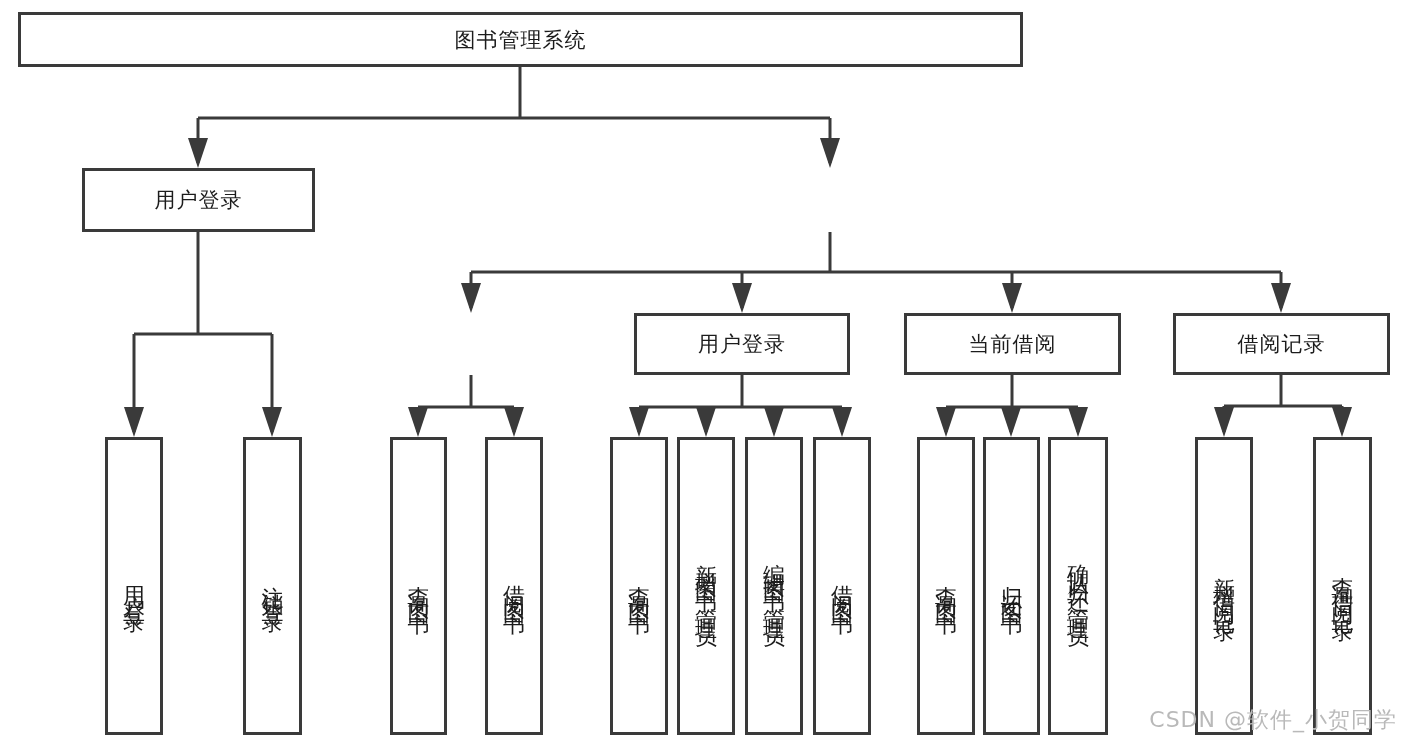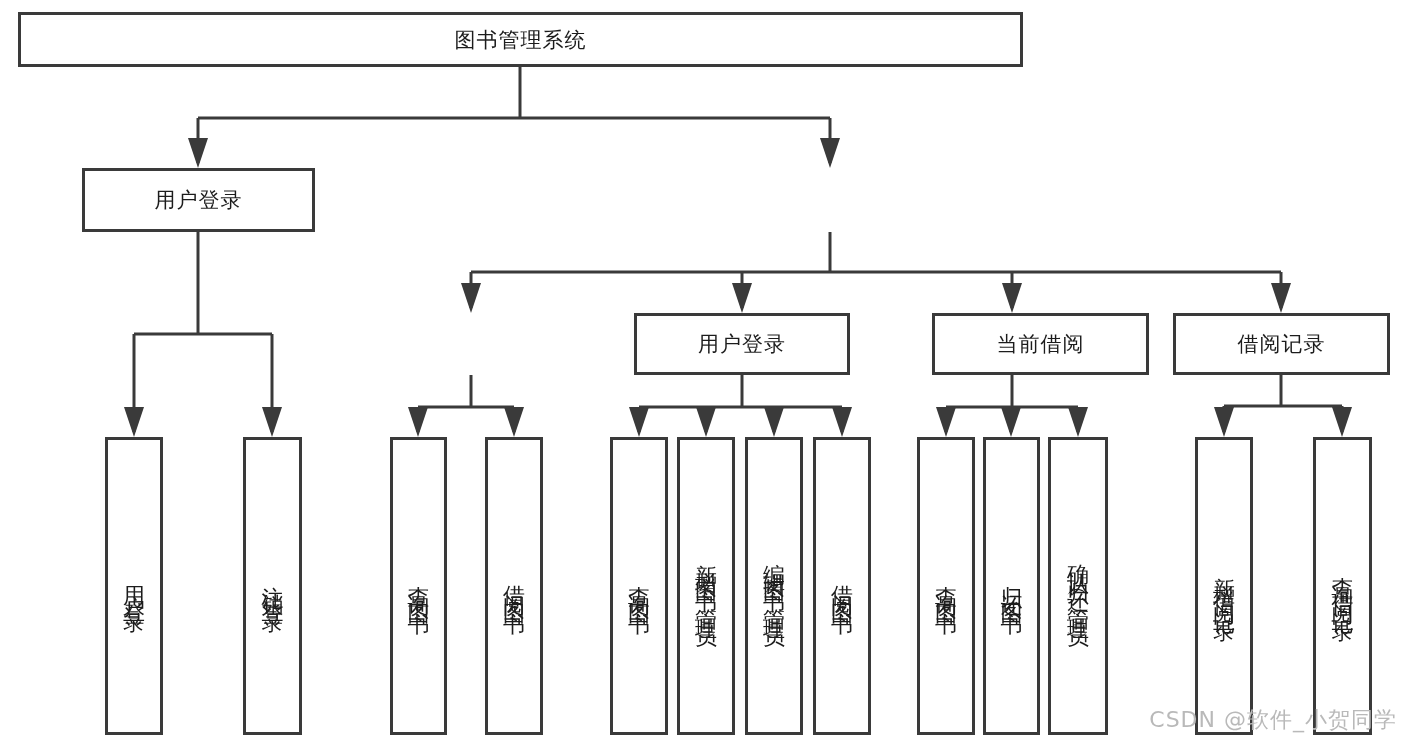--- a/index.html
+++ b/index.html
@@ -48,21 +48,21 @@
     letter-spacing: 9px;
     line-height: 1;
     white-space: nowrap;
   }
   
   #n-root        { left: 18px;  top: 12px;  width: 1005px; height: 55px; }
   #n-user-login  { left: 82px;  top: 168px; width: 233px;  height: 64px; }
   #n-book-mgmt   { left: 712px; top: 168px; width: 235px;  height: 64px; }
   #n-new-book    { left: 363px; top: 313px; width: 217px;  height: 62px; }
   #n-book-borrow { left: 634px; top: 313px; width: 216px;  height: 62px; }
-  #n-cur-borrow  { left: 904px; top: 313px; width: 217px;  height: 62px; margin-left: 28px; }
+  #n-cur-borrow  { left: 904px; top: 313px; width: 217px;  height: 62px; }
   #n-borrow-rec  { left: 1173px;top: 313px; width: 217px;  height: 62px; }
 
   #l-a1 { left: 105px;  width: 58px; }
   #l-a2 { left: 243px;  width: 59px; }
   #l-b1 { left: 390px;  width: 57px; }
   #l-b2 { left: 485px;  width: 58px; }
   #l-c1 { left: 610px;  width: 58px; }
   #l-c2 { left: 677px;  width: 58px; }
   #l-c3 { left: 745px;  width: 58px; }
   #l-c4 { left: 813px;  width: 58px; }

